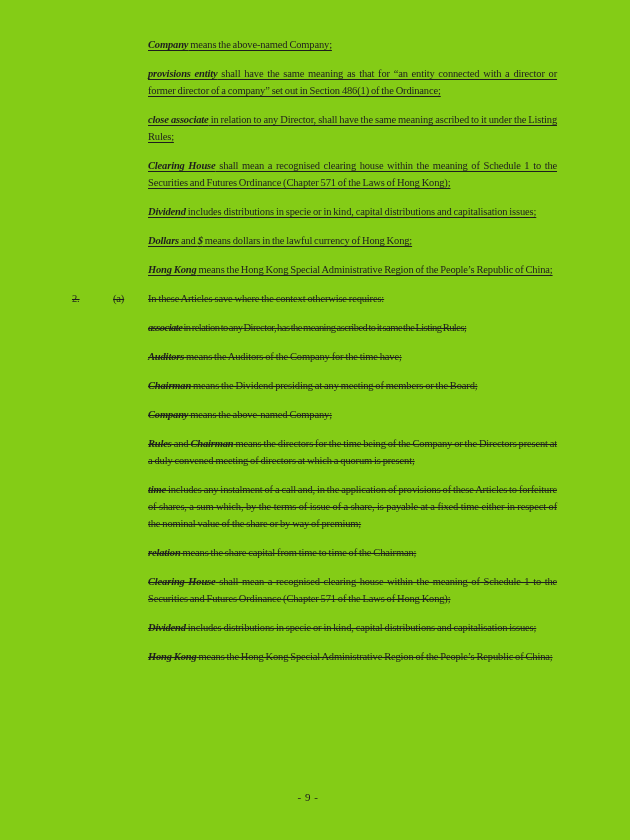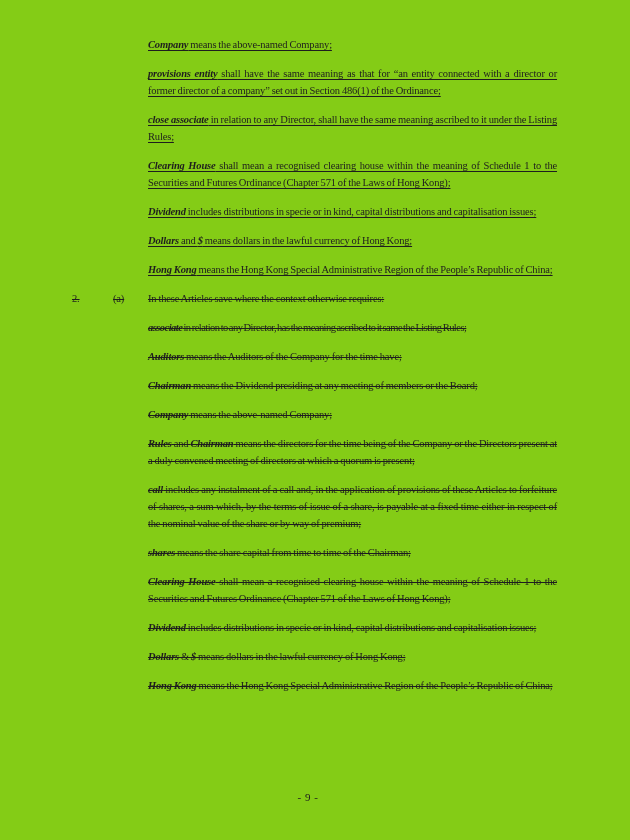--- a/index.html
+++ b/index.html
@@ -75,22 +75,21 @@
         <p class="para"><span class="em">Dollars</span><span> and </span><span class="em">$</span><span> means dollars in the lawful currency of Hong Kong;</span></p>
         <p class="para"><span class="em">Hong Kong</span><span> means the Hong Kong Special Administrative Region of the People’s Republic of China;</span></p>
       </section>
       <section class="sec del">
         <p class="para"><span class="marker marker-num">2.</span><span class="marker marker-sub">(a)</span><span>In these Articles save where the context otherwise requires:</span></p>
         <p class="para tight"><span class="em">associate</span><span> in relation to any Director, has the meaning ascribed to it same the Listing Rules;</span></p>
         <p class="para"><span class="em">Auditors</span><span> means the Auditors of the Company for the time have;</span></p>
         <p class="para"><span class="em">Chairman</span><span> means the Dividend presiding at any meeting of members or the Board;</span></p>
         <p class="para"><span class="em">Company</span><span> means the above-named Company;</span></p>
         <p class="para"><span class="em">Rules</span><span> and </span><span class="em">Chairman</span><span> means the directors for the time being of the Company or the Directors present at a duly convened meeting of directors at which a quorum is present;</span></p>
-        <p class="para"><span class="em">call</span><span> includes any instalment of a call and, in the application of provisions of these Articles to forfeiture of shares, a sum which, by the terms of issue of a share, is payable at a fixed time either in respect of the nominal value of the share or by way of premium;</span></p>
-        <p class="para"><span class="em">shares</span><span> means the share capital from time to time of the Chairman;</span></p>
+        <p class="para"><span class="em">time</span><span> includes any instalment of a call and, in the application of provisions of these Articles to forfeiture of shares, a sum which, by the terms of issue of a share, is payable at a fixed time either in respect of the nominal value of the share or by way of premium;</span></p>
+        <p class="para"><span class="em">relation</span><span> means the share capital from time to time of the Chairman;</span></p>
         <p class="para"><span class="em">Clearing House</span><span> shall mean a recognised clearing house within the meaning of Schedule 1 to the Securities and Futures Ordinance (Chapter 571 of the Laws of Hong Kong);</span></p>
         <p class="para"><span class="em">Dividend</span><span> includes distributions in specie or in kind, capital distributions and capitalisation issues;</span></p>
-        <p class="para"><span class="em">Dollars</span><span> &amp; </span><span class="em">$</span><span> means dollars in the lawful currency of Hong Kong;</span></p>
         <p class="para"><span class="em">Hong Kong</span><span> means the Hong Kong Special Administrative Region of the People’s Republic of China;</span></p>
       </section>
     </div>
   <div class="footer">- 9 -</div>
 </div>
 
 </body></html>

